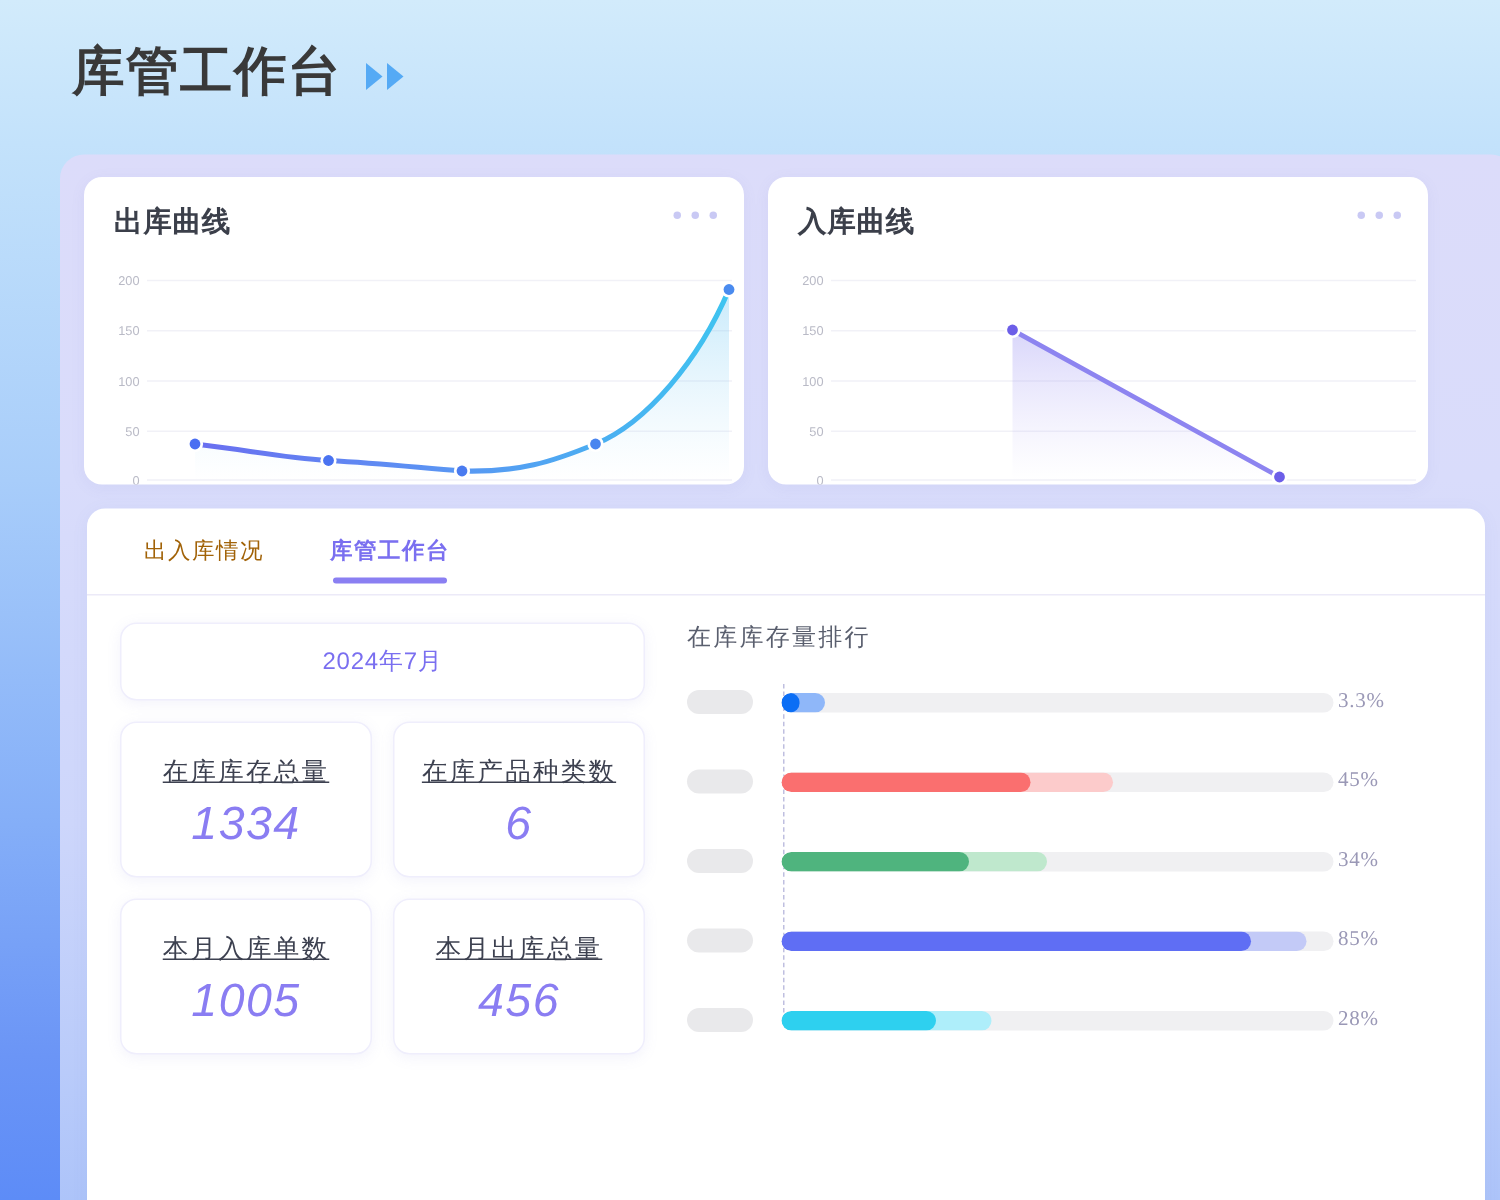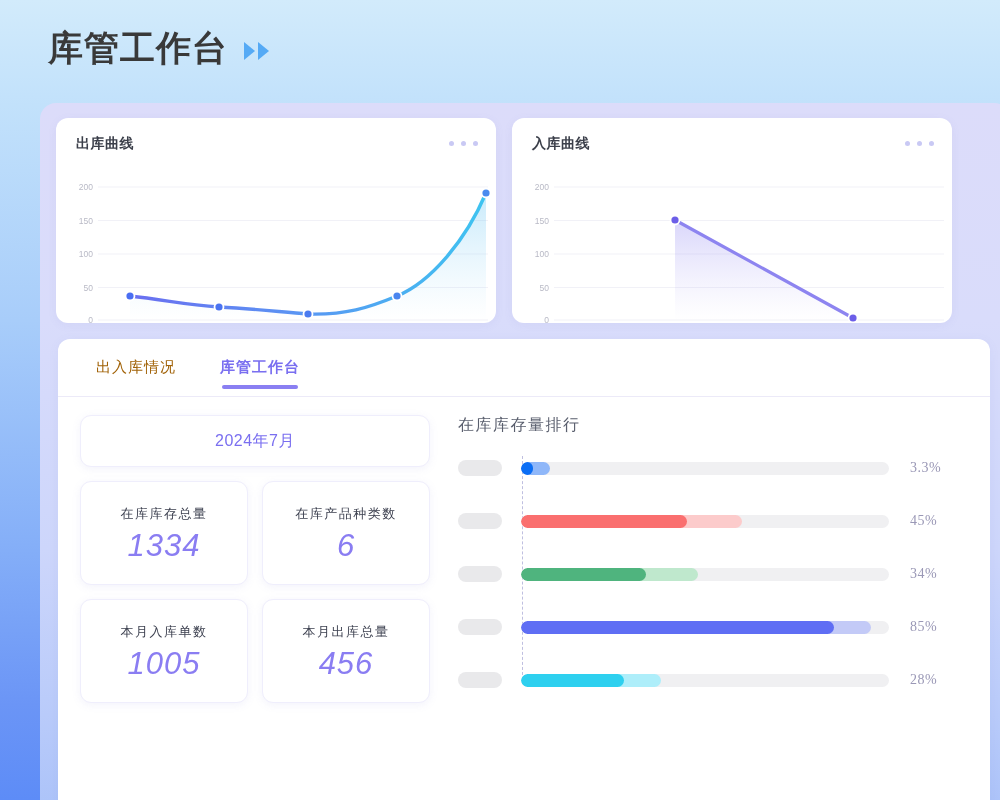--- a/index.html
+++ b/index.html
@@ -33,21 +33,21 @@
   }
 
   
   #charts-row { position:absolute; left:16px; top:15px; display:flex; gap:16px; }
   .chart-card {
     width:440px; height:205px; background:#fff; border-radius:12px;
     position:relative; box-shadow:0 2px 10px rgba(110,120,190,.07);
   }
   .chart-title {
     position:absolute; left:20px; top:17px;
-    font-size:14px; font-weight:bold; color:#3b3f4a; letter-spacing:.5px;
+    font-size:19px; font-weight:bold; color:#3b3f4a; letter-spacing:.5px;
   }
   .dots { position:absolute; right:18px; top:23px; display:flex; gap:7px; }
   .dots i { width:5px; height:5px; border-radius:50%; background:#c9c9f4; display:block; }
   .plot { position:absolute; left:0; top:42px; width:440px; height:163px; }
 
   
   #content-card {
     position:absolute; left:18px; top:236px; width:932px; height:492px;
     background:#fff; border-radius:12px;
     box-shadow:0 2px 12px rgba(110,120,190,.06);
@@ -70,21 +70,21 @@
   #stats-col { position:absolute; left:22px; top:76px; width:350px; }
   .stat-card {
     background:#fff; border:1px solid #efeefc; border-radius:11px;
     box-shadow:0 2px 9px rgba(140,140,220,.10);
     display:flex; flex-direction:column; align-items:center; justify-content:center;
   }
   #date-card { height:52px; margin-bottom:14px; }
   #date-value { font-size:16px; color:#7a6ff0; letter-spacing:.5px; }
   .stat-grid { display:flex; gap:14px; margin-bottom:14px; }
   .stat-grid .stat-card { width:168px; height:104px; gap:7px; }
-  .stat-label { font-size:13px; color:#3d4150; letter-spacing:1.5px; }
+  .stat-label { font-size:17px; color:#3d4150; letter-spacing:1.5px;text-decoration:underline; }
   .stat-value {
     font-size:31px; font-style:italic; font-weight:normal; color:#8a7df2;
     letter-spacing:1px; line-height:1;
   }
 
   
   #ranking { position:absolute; left:400px; top:76px; width:510px;font-family:Liberation Serif, serif; }
   #ranking-title { font-size:16px; color:#5a5f6e; letter-spacing:1.5px; margin-bottom:24px; }
   #ranking-rows { position:relative; }
   #ranking-guide {
@@ -94,21 +94,21 @@
   .rank-row { display:flex; align-items:center; height:16px; margin-bottom:37px; position:relative; }
   .rank-row:last-child { margin-bottom:0; }
   .rank-pill { width:44px; height:16px; border-radius:9px; background:#e9e9eb; flex:0 0 auto; }
   .rank-track {
     position:relative; margin-left:19px; width:368px; height:13px;
     border-radius:7px; background:#f0f0f2; overflow:hidden; flex:0 0 auto;
   }
   .seg-light, .seg-dark {
     position:absolute; left:0; top:0; height:13px; border-radius:7px;
   }
-  .rank-pct { margin-left:21px; font-size:14px; color:#9a98b6; letter-spacing:.5px; }
+  .rank-pct { margin-left:3px; font-size:14px; color:#9a98b6; letter-spacing:.5px; }
 </style>
 </head>
 <body>
 
 <div id="app-header">
   <div id="page-title">库管工作台</div>
   <div class="arrows">
     <span class="tri"></span>
     <span class="tri"></span>
   </div>

